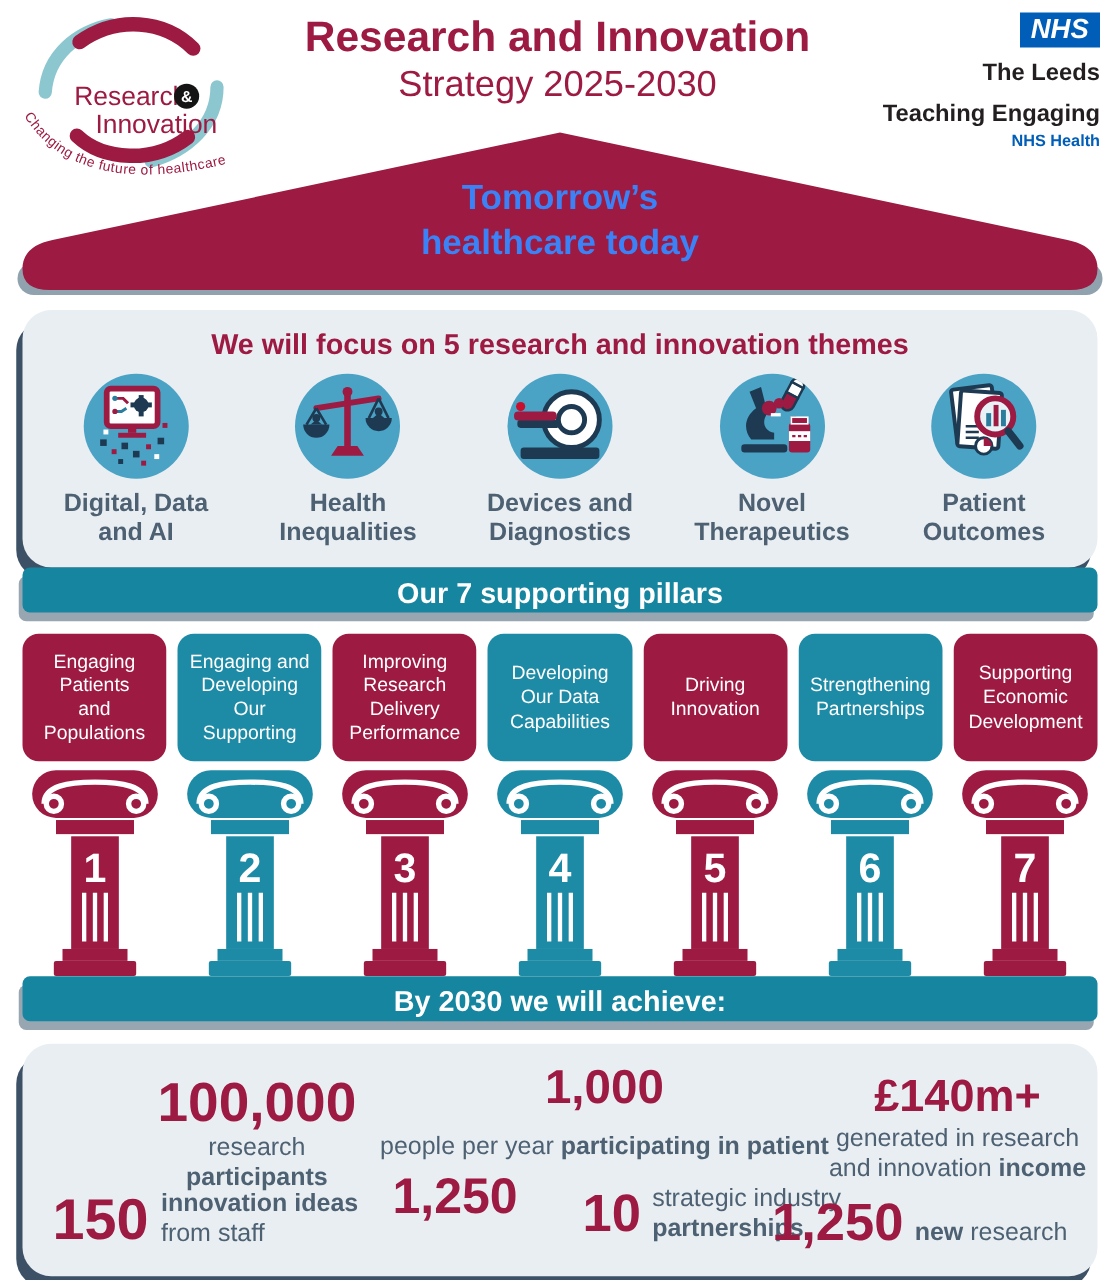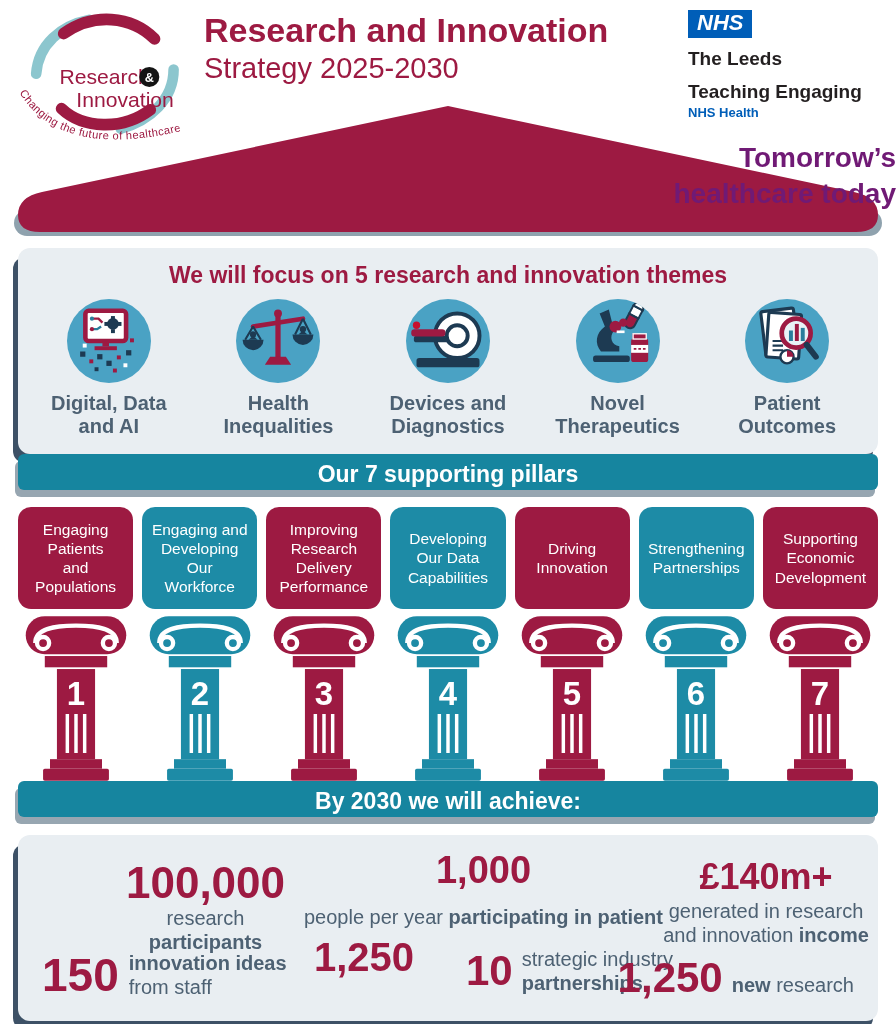--- a/index.html
+++ b/index.html
@@ -17,35 +17,35 @@
     --logo_teal:#8cc6ce;
   }
   *{box-sizing:border-box;margin:0;padding:0}
   body{
     width:896px;height:1024px;overflow:hidden;background:#fff;
     font-family:"Liberation Sans",sans-serif;position:relative;
   }
   
   .header{display:flex;align-items:flex-start;padding:4px 16px 0;height:104px;position:relative}
   .logo-wrap{width:188px;position:relative;z-index:2}
-  .titles{flex:1;text-align:left;padding-top:8px}
+  .titles{flex:1;text-align:center;padding-top:8px}
   .title{font-size:34px;font-weight:bold;color:var(--maroon);line-height:1.1}
   .subtitle{font-size:29px;font-weight:500;color:var(--maroon);margin-top:3px}
-  .nhs-wrap{width:192px;padding-top:6px}
+  .nhs-wrap{width:192px;text-align:right;padding-top:6px}
   .nhs-box{display:inline-block;background:var(--nhs_blue);color:#fff;font-weight:bold;
     font-style:italic;font-size:22px;padding:1px 9px 3px;line-height:1.1}
   .nhs-org{font-size:19px;font-weight:bold;color:#231f20;line-height:1.18;margin-top:10px}
   .nhs-trust{font-size:13px;font-weight:bold;color:var(--nhs_blue);margin-top:2px}
   
   .roof{position:relative;height:132px;margin-top:0}
   .roof svg{position:absolute;left:0;top:0}
-  .roof-text{position:absolute;left:0;right:0;top:36px;text-align:right;color:#701a75;
+  .roof-text{position:absolute;left:0;right:0;top:36px;text-align:center;color:#3b82f6;
     font-weight:bold;font-size:28px;line-height:1.3;z-index:2}
   
-  .panel{margin:12px 18px 0;background:var(--panel_bg);border-radius:12px;
+  .panel{margin:12px 18px 0;background:var(--panel_bg);border-radius:23px;
     box-shadow:-5px 9px 0 var(--panel_shadow)}
   .themes-panel{padding:10px 6px 16px}
   .themes-title{text-align:center;color:var(--maroon);font-weight:bold;font-size:23px;margin:4px 0 10px}
   .themes-row{display:flex}
   .theme{flex:1;text-align:center}
   .theme-circle{width:84px;height:84px;border-radius:50%;background:var(--icon_circle);
     margin:0 auto;display:flex;align-items:center;justify-content:center;overflow:hidden}
   .theme-label{margin-top:9px;color:var(--slate_text);font-weight:bold;font-size:20px;
     line-height:1.15;white-space:pre-line}
   .banner{margin:0 18px 0;background:var(--teal);border-radius:6px;
@@ -266,21 +266,21 @@
       <path d="M50,113 V158 M60,113 V158 M70,113 V158" stroke="#fff" stroke-width="4"></path>
       <rect x="30" y="165" width="60" height="11" fill="currentColor"></rect>
       <rect x="22" y="176" width="76" height="14" rx="2" fill="currentColor"></rect>
     </svg>
   </div>
   <div class="pillar">
     <div class="pillar-box">
         <span>Engaging and
 Developing
 Our
-Workforce</span>
+Supporting</span>
       </div>
     <svg class="pillar-col" width="104" height="165" viewBox="0 0 120 190">
       <rect x="2" y="0" width="116" height="44" rx="22" fill="currentColor"></rect>
       <path d="M60,11 C36,11 13,14 13,31" fill="none" stroke="#fff" stroke-width="5"></path>
         <circle cx="22" cy="31" r="7" fill="none" stroke="#fff" stroke-width="5"></circle>
       <path d="M60,11 C84,11 107,14 107,31" fill="none" stroke="#fff" stroke-width="5"></path>
         <circle cx="98" cy="31" r="7" fill="none" stroke="#fff" stroke-width="5"></circle>
       <rect x="24" y="46" width="72" height="13" fill="currentColor"></rect>
       <rect x="38" y="61" width="44" height="104" fill="currentColor"></rect>
       <text x="60" y="103" font-size="38" font-weight="bold" fill="#fff" text-anchor="middle">2</text>

